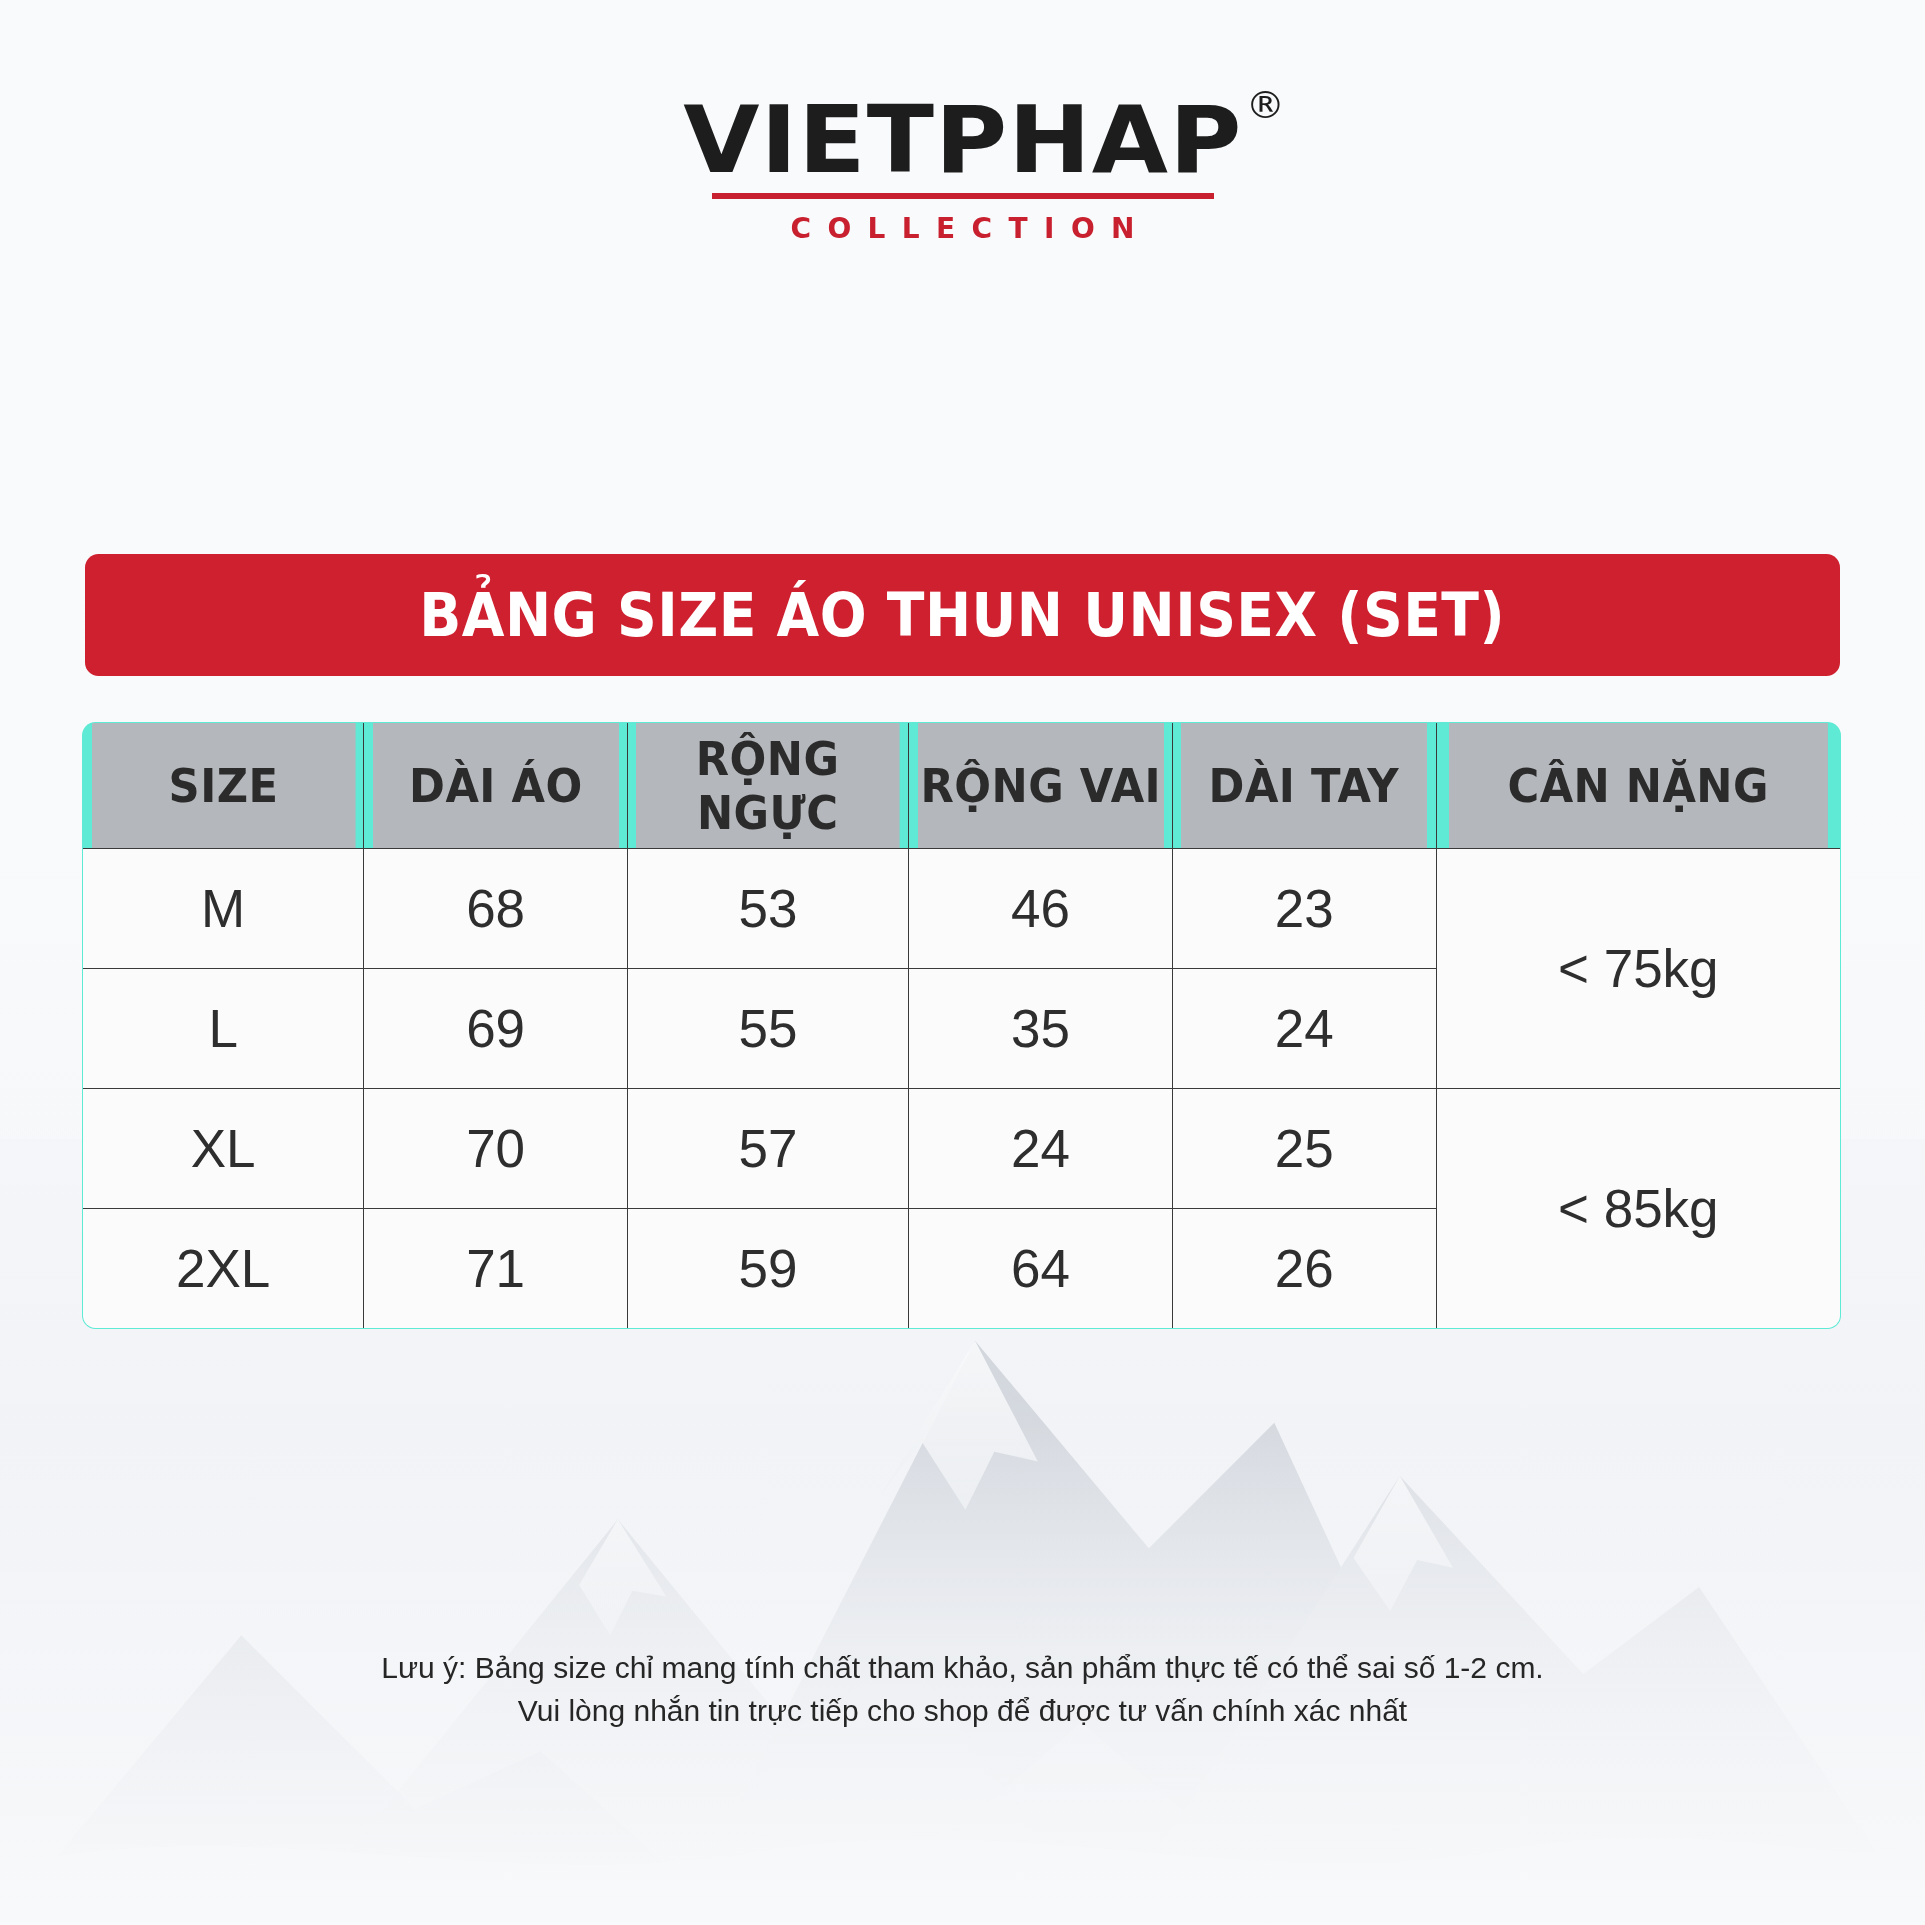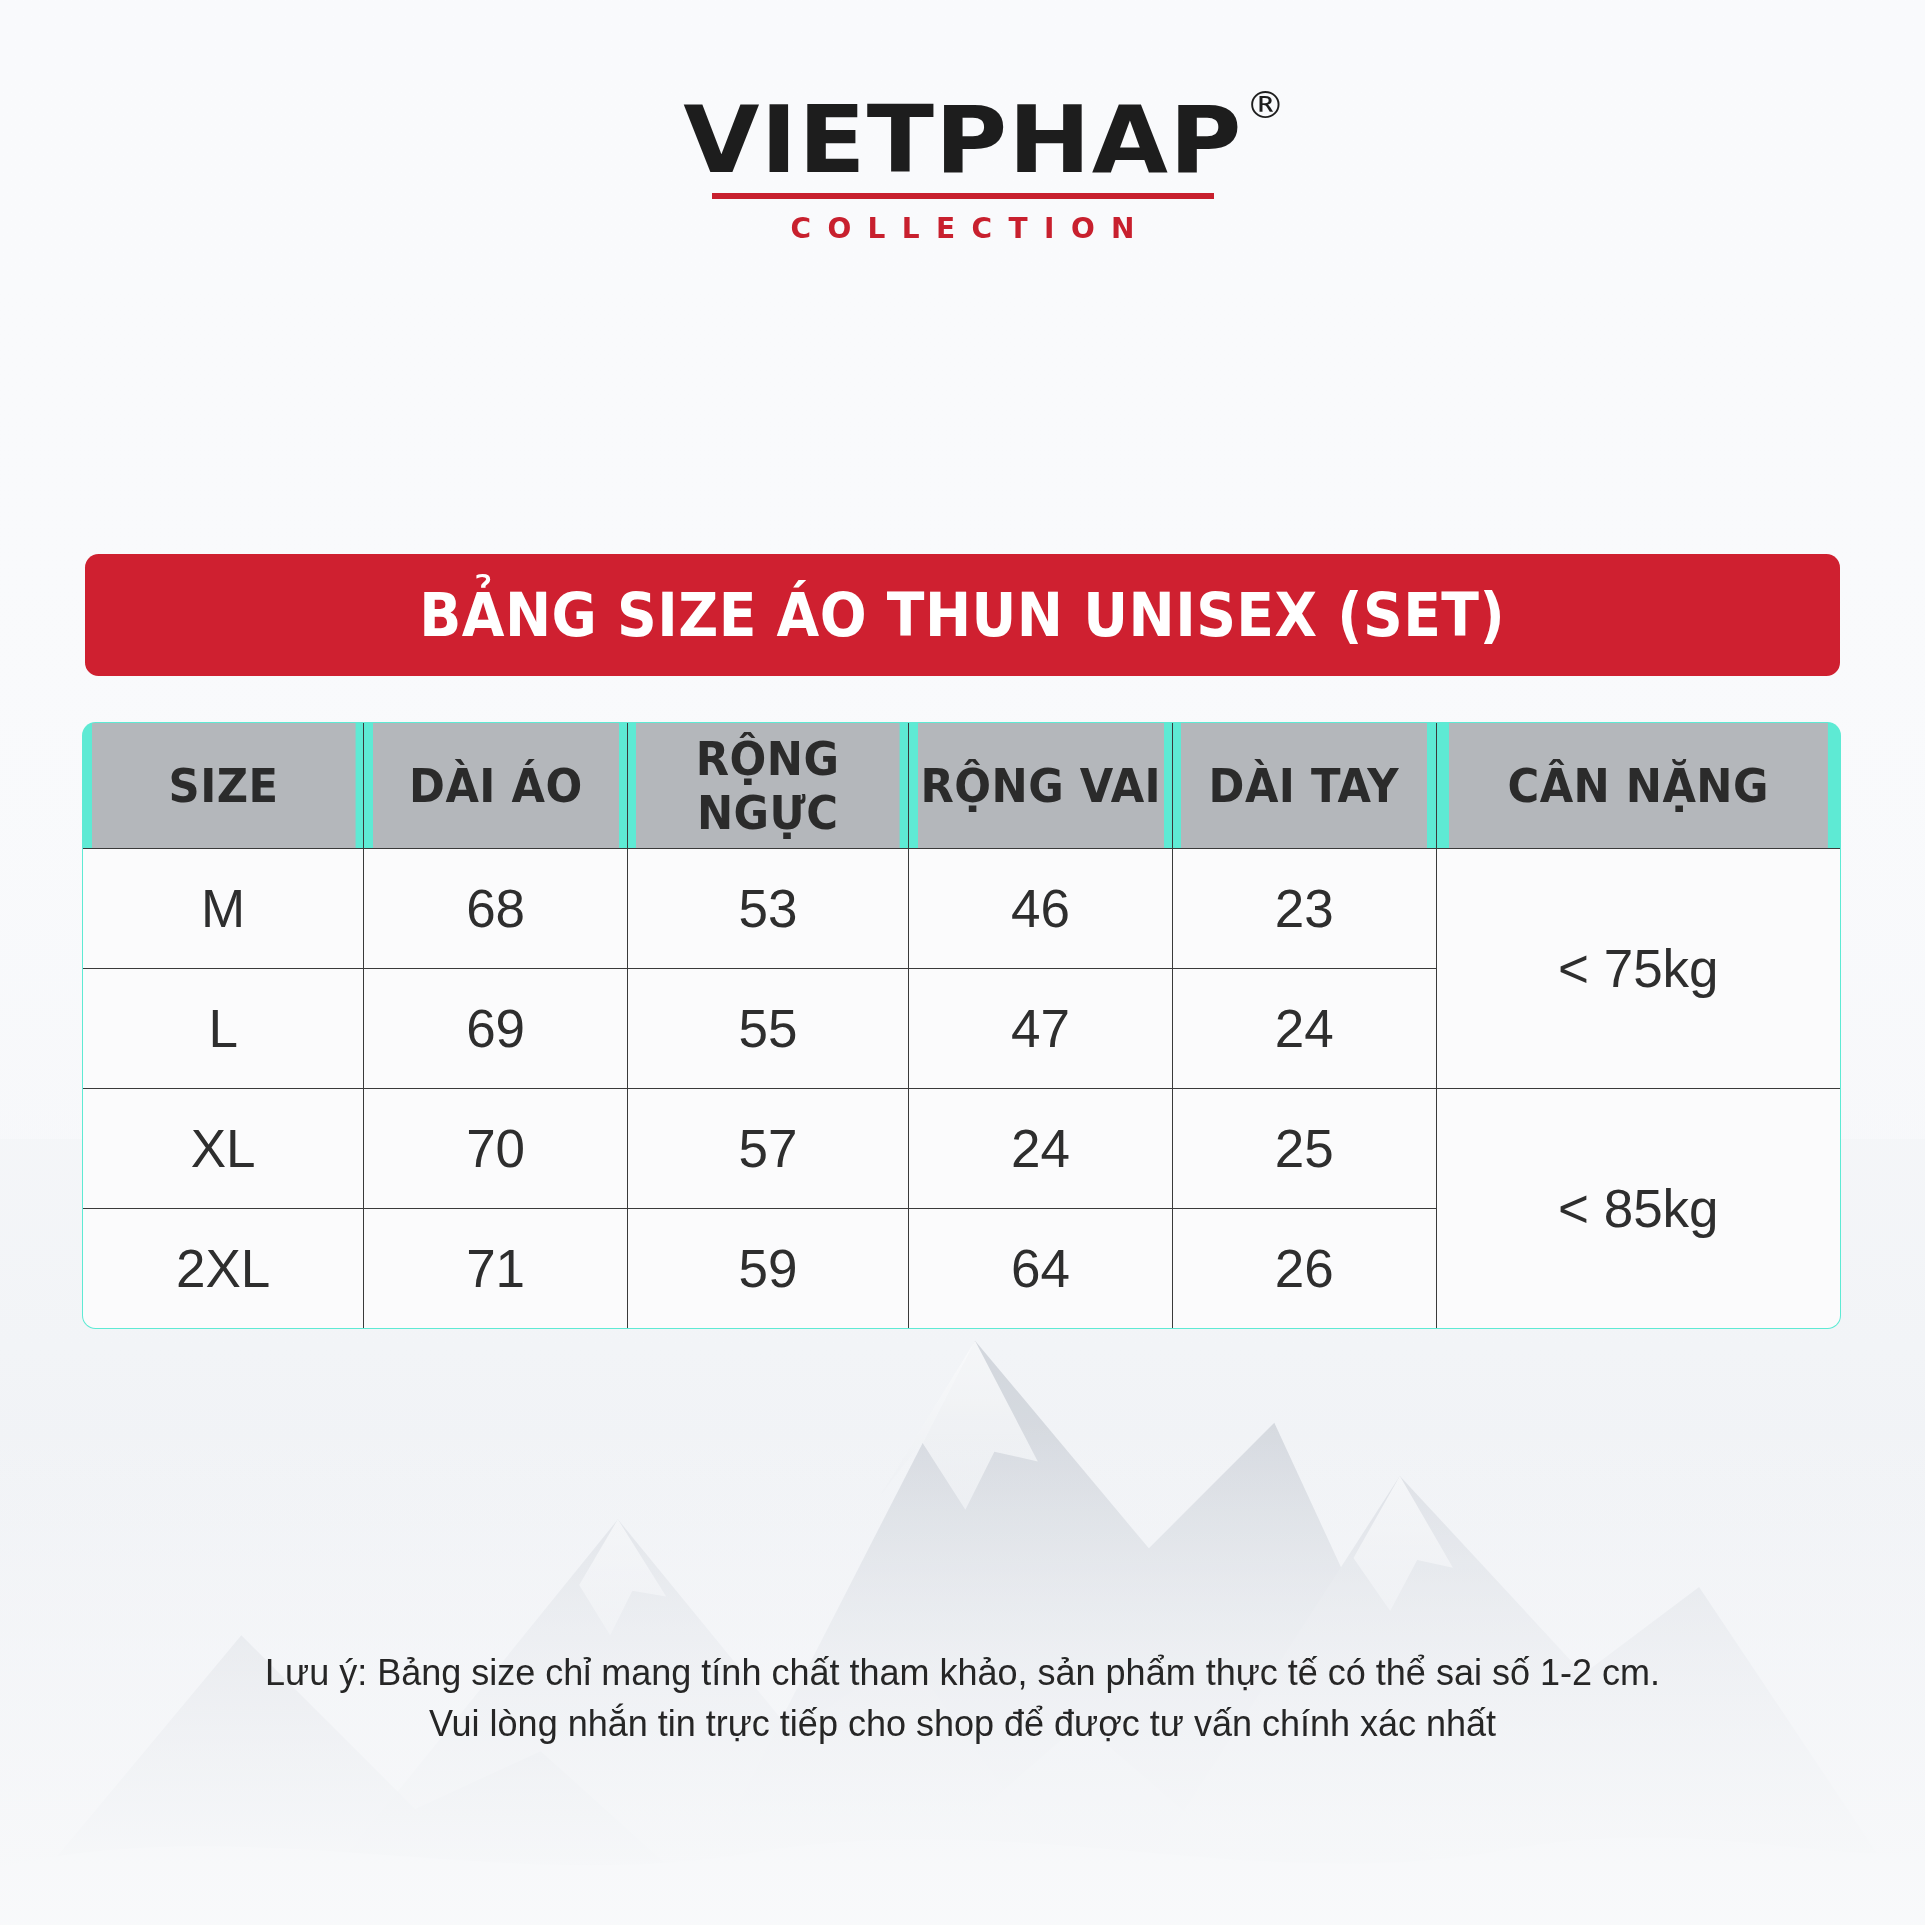--- a/index.html
+++ b/index.html
@@ -151,21 +151,21 @@
   col.c-can    { width:23.0%; }
 
   
   .note {
     position:absolute;
     left:0; top:1647px;
     width:100%;
     text-align:center;
     z-index:6;
     font-family:"Liberation Sans", sans-serif;
-    font-size:36px;
+    font-size:30px;
     line-height:1.42;
     color:#262626;
   }
   .note-line { display:block; }
 </style>
 </head>
 <body>
 
 <div id="page">
 
@@ -242,21 +242,21 @@
           <td>68</td>
           <td>53</td>
           <td>46</td>
           <td>23</td>
           <td class="weight-cell" rowspan="2">&lt; 75kg</td>
         </tr>
         <tr>
           <td>L</td>
           <td>69</td>
           <td>55</td>
-          <td>47</td>
+          <td>35</td>
           <td>24</td>
         </tr>
         <tr>
           <td>XL</td>
           <td>70</td>
           <td>57</td>
           <td>24</td>
           <td>25</td>
           <td class="weight-cell" rowspan="2">&lt; 85kg</td>
         </tr>

